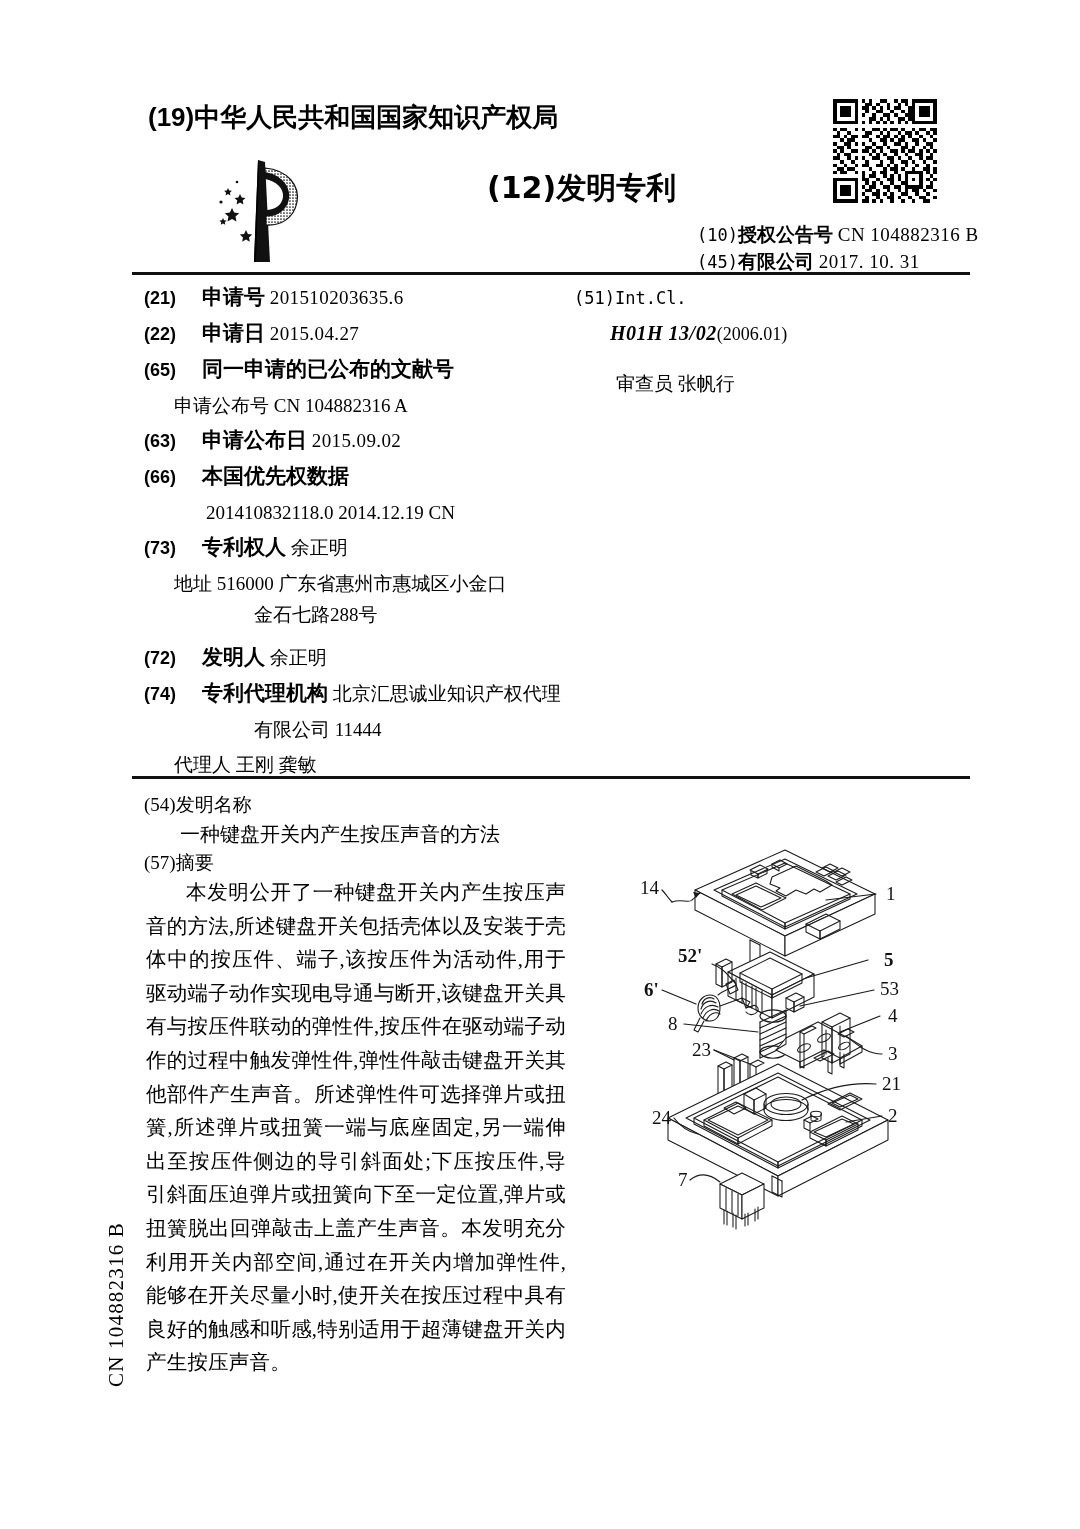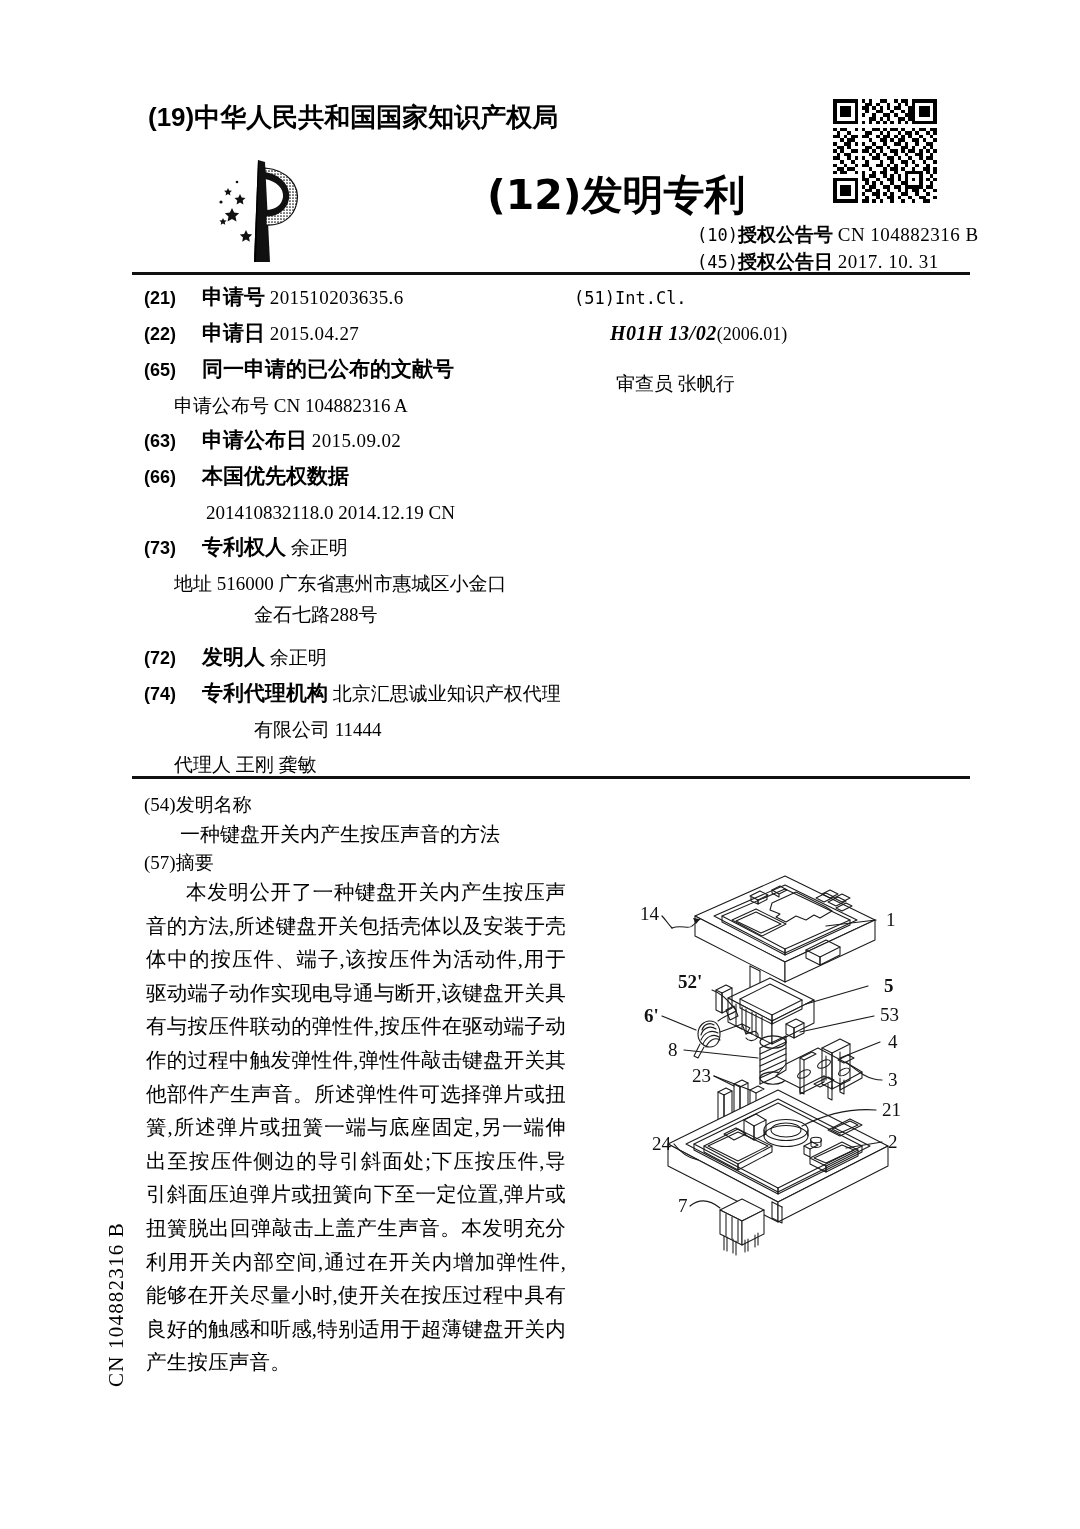--- a/index.html
+++ b/index.html
@@ -42,21 +42,21 @@
     top: 158px;
     width: 122px;
     height: 106px;
   }
 
   .hdr-kind {
     position: absolute;
     left: 487px;
     top: 168px;
     font-family: "DejaVu Sans", sans-serif;
-    font-size: 41px;
+    font-size: 30px;
     font-weight: 700;
     white-space: nowrap;
   }
 
   .qr {
     position: absolute;
     left: 833px;
     top: 99px;
     width: 104px;
     height: 104px;
@@ -220,21 +220,21 @@
     writing-mode: vertical-rl;
     transform: rotate(180deg);
     transform-origin: center;
     white-space: nowrap;
   }
 
   
   .figure {
     position: absolute;
     left: 600px;
-    top: 858px;
+    top: 832px;
     width: 370px;
     height: 400px;
     text-align: right;
   }
   .figure svg { display:block; }
 </style>
 </head>
 <body>
 
 <div class="page">
@@ -325,21 +325,21 @@
         <path d="M8 28h2v1H8zM11 28h1v1h-1zM13 28h1v1h-1zM16 28h1v1h-1zM19 28h1v1h-1zM22 28h1v1h-1zM25 28h2v1h-2z"></path>
       </g>
     </svg>
   </div>
 
   <div class="pub-no">
     <span class="intcl-tag">(10)</span><span class="cjk-b">授权公告号</span>
     <span class="num">CN  104882316  B</span>
   </div>
   <div class="pub-date">
-    <span class="intcl-tag">(45)</span><span class="cjk-b">授权公告日</span>
+    <span class="intcl-tag">(45)</span><span class="cjk-b">有限公司</span>
     <span class="num">2017. 10. 31</span>
   </div>
 
   <div class="rule r1"></div>
 
   <div class="col-left">
 
     <div class="field">
       <span class="tag">(21)</span><span class="lbl">申请号</span>
       <span class="val">201510203635.6</span>

